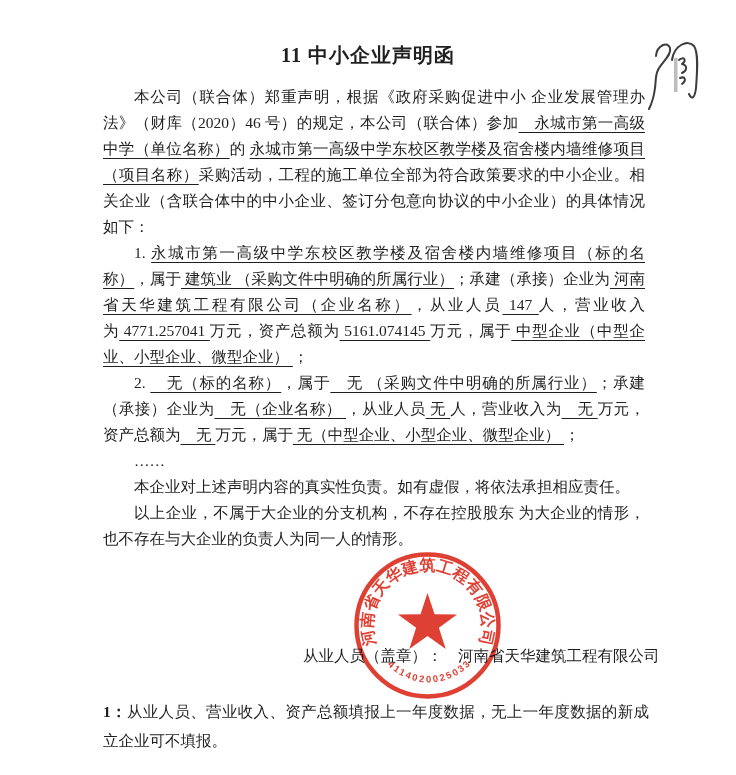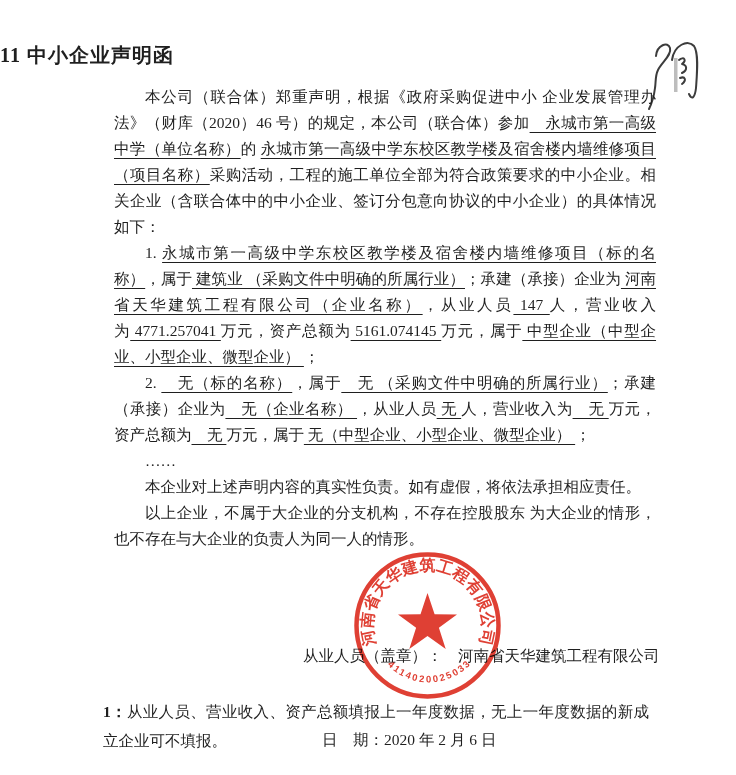--- a/index.html
+++ b/index.html
@@ -6,27 +6,27 @@
   .page{
     position:relative;
     width:736px;height:775px;
     background:#ffffff;
     font-family:"Liberation Serif","DejaVu Serif",serif;
     color:#1f1f1f;
     overflow:hidden;
   }
   .title{
     position:absolute;top:42px;left:0;width:100%;
-    margin:0;
+    margin:0;text-align:center;
     font-size:20px;font-weight:700;letter-spacing:1px;
   }
   .doc-body{
     position:absolute;left:103px;top:84px;width:542px;
     font-size:15.5px;line-height:26px;
-    text-align:justify;text-justify:inter-character;margin-left:11px;
+    text-align:justify;text-justify:inter-character;
   }
   .para{margin:0;text-indent:31px;}
   .u{
     text-decoration:underline;
     text-underline-offset:4px;
     text-decoration-thickness:1px;
   }
   .b{font-weight:700;}
   .signature{
     position:absolute;left:303px;top:586px;
@@ -69,21 +69,20 @@
     <p class="para"><span>本公司（联合体）郑重声明，根据《政府采购促进中小 企业发展管理办法》（财库（2020）46 号）的规定，本公司（联合体）参加</span><span class="u">　永城市第一高级中学（单位名称）</span><span>的 </span><span class="u">永城市第一高级中学东校区教学楼及宿舍楼内墙维修项目（项目名称）</span><span>采购活动，工程的施工单位全部为符合政策要求的中小企业。相关企业（含联合体中的中小企业、签订分包意向协议的中小企业）的具体情况如下：</span></p>
     <p class="para"><span>1. </span><span class="u">永城市第一高级中学东校区教学楼及宿舍楼内墙维修项目（标的名称）</span><span>，属于</span><span class="u">&nbsp;建筑业&nbsp;（采购文件中明确的所属行业）</span><span>；承建（承接）企业为</span><span class="u">&nbsp;河南省天华建筑工程有限公司（企业名称）</span><span>，从业人员</span><span class="u">&nbsp;147&nbsp;</span><span>人，营业收入为</span><span class="u">&nbsp;4771.257041&nbsp;</span><span>万元，资产总额为</span><span class="u">&nbsp;5161.074145&nbsp;</span><span>万元，属于</span><span class="u">&nbsp;中型企业（中型企业、小型企业、微型企业）&nbsp;</span><span>；</span></p>
     <p class="para"><span>2. </span><span class="u">　无（标的名称）</span><span>，属于</span><span class="u">　无&nbsp;（采购文件中明确的所属行业）</span><span>；承建（承接）企业为</span><span class="u">　无（企业名称）&nbsp;</span><span>，从业人员</span><span class="u">&nbsp;无&nbsp;</span><span>人，营业收入为</span><span class="u">　无&nbsp;</span><span>万元，资产总额为</span><span class="u">　无&nbsp;</span><span>万元，属于</span><span class="u">&nbsp;无（中型企业、小型企业、微型企业）&nbsp;</span><span>；</span></p>
     <p class="para"><span>……</span></p>
     <p class="para"><span>本企业对上述声明内容的真实性负责。如有虚假，将依法承担相应责任。</span></p>
     <p class="para"><span>以上企业，不属于大企业的分支机构，不存在控股股东 为大企业的情形，也不存在与大企业的负责人为同一人的情形。</span></p>
   </div>
 
   <div class="signature">
     <div>从业人员（盖章）：　河南省天华建筑工程有限公司</div>
-    <div class="date-line">日　期：2020 年 2 月 6 日</div>
   </div>
 
   <svg class="seal" viewBox="0 0 155 155" aria-hidden="true">
     <circle cx="77.5" cy="77.5" r="71" fill="none" stroke="#dd3124" stroke-width="4.5"></circle>
     <defs>
       <path id="sealArc" d="M 25.8 96.3 A 55 55 0 1 1 129.2 96.3" fill="none"></path>
       <path id="sealNum" d="M 37.3 117.1 A 58 58 0 0 0 119.9 117.1" fill="none"></path>
     </defs>
     <text class="co-text" fill="#dd3124">
       <textPath href="#sealArc">河南省天华建筑工程有限公司</textPath>

